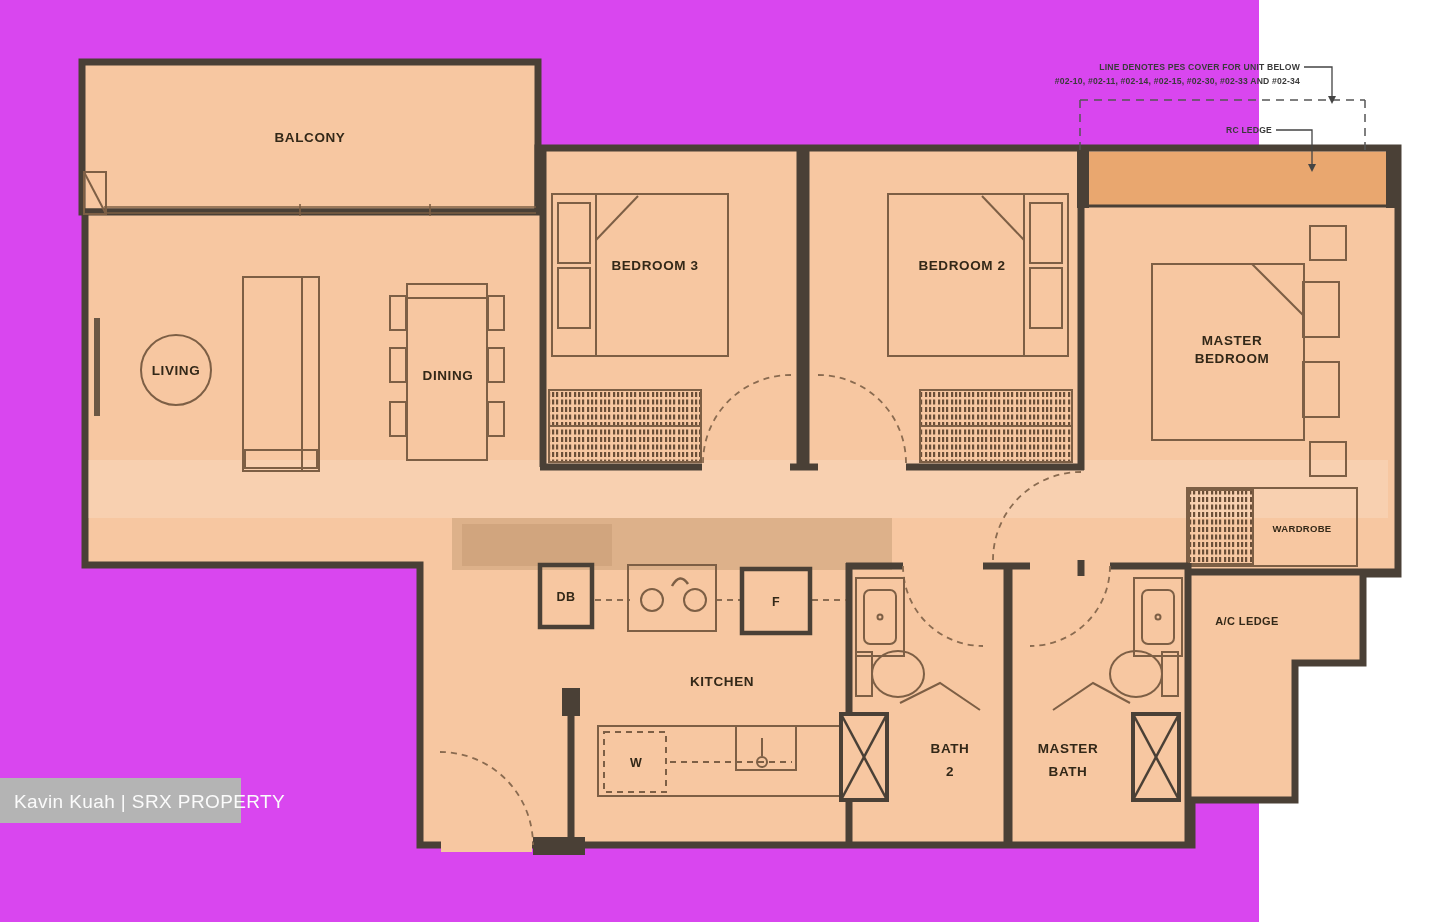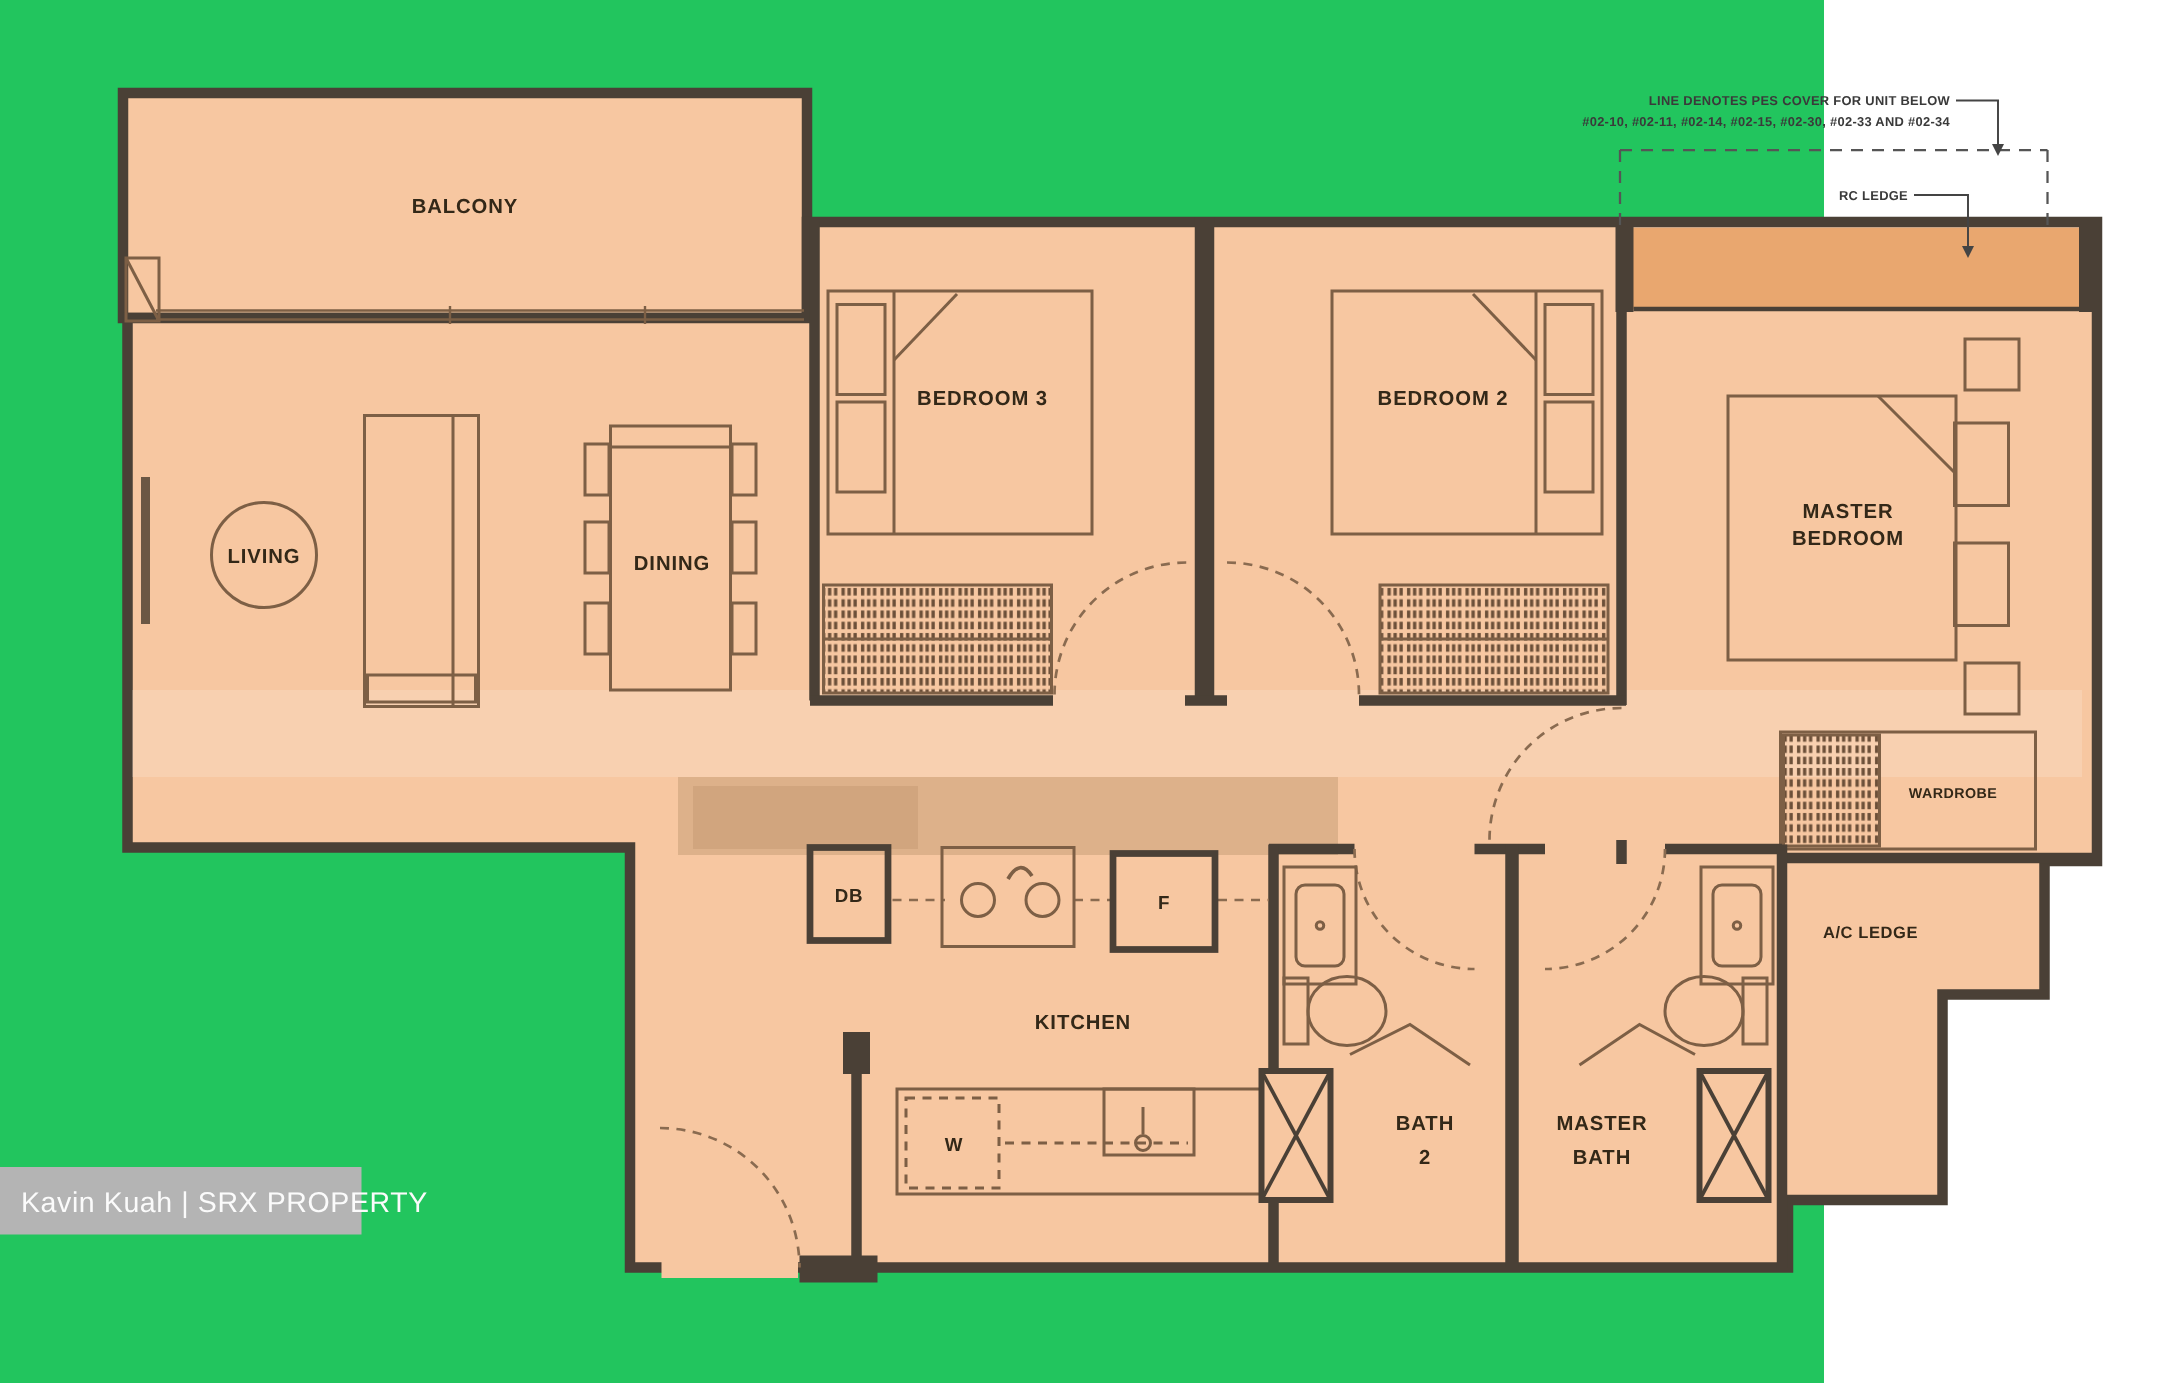--- a/index.html
+++ b/index.html
@@ -1,16 +1,16 @@
 <!DOCTYPE html>
 <html><head>
 <meta charset="utf-8">
 <style>
   html,body{margin:0;padding:0;background:#ffffff;width:1440px;height:922px;overflow:hidden;}
-  #stage{position:relative;width:1216px;height:922px;background:#22c55e;font-family:"Liberation Sans",sans-serif;}
+  #stage{position:relative;width:1216px;height:922px;background:#d946ef;font-family:"Liberation Sans",sans-serif;padding-left:43px;}
   svg{position:absolute;left:0;top:0;}
   text{font-family:"Liberation Sans",sans-serif;fill:#332818;}
   .room-label{font-size:13.5px;font-weight:bold;letter-spacing:.6px;}
   .small-label{font-size:12.5px;font-weight:bold;letter-spacing:.4px;}
   .tiny-label{font-size:9.5px;font-weight:bold;letter-spacing:.3px;}
   .anno{font-size:8.6px;font-weight:bold;fill:#3a3a3a;letter-spacing:.2px;}
   .wm-text{font-size:19px;fill:#fbfbfb;letter-spacing:.4px;}
 </style>
 </head>
 <body>

